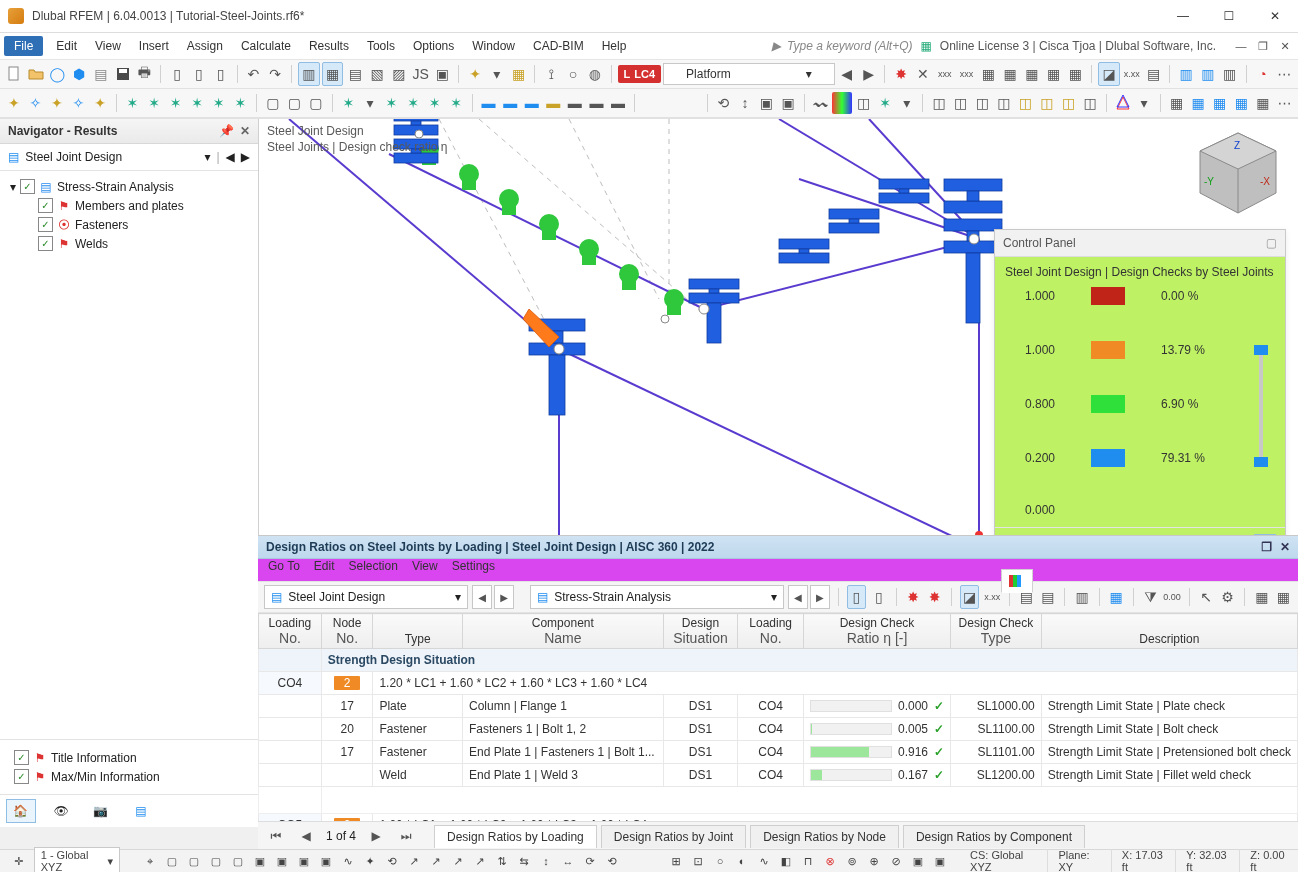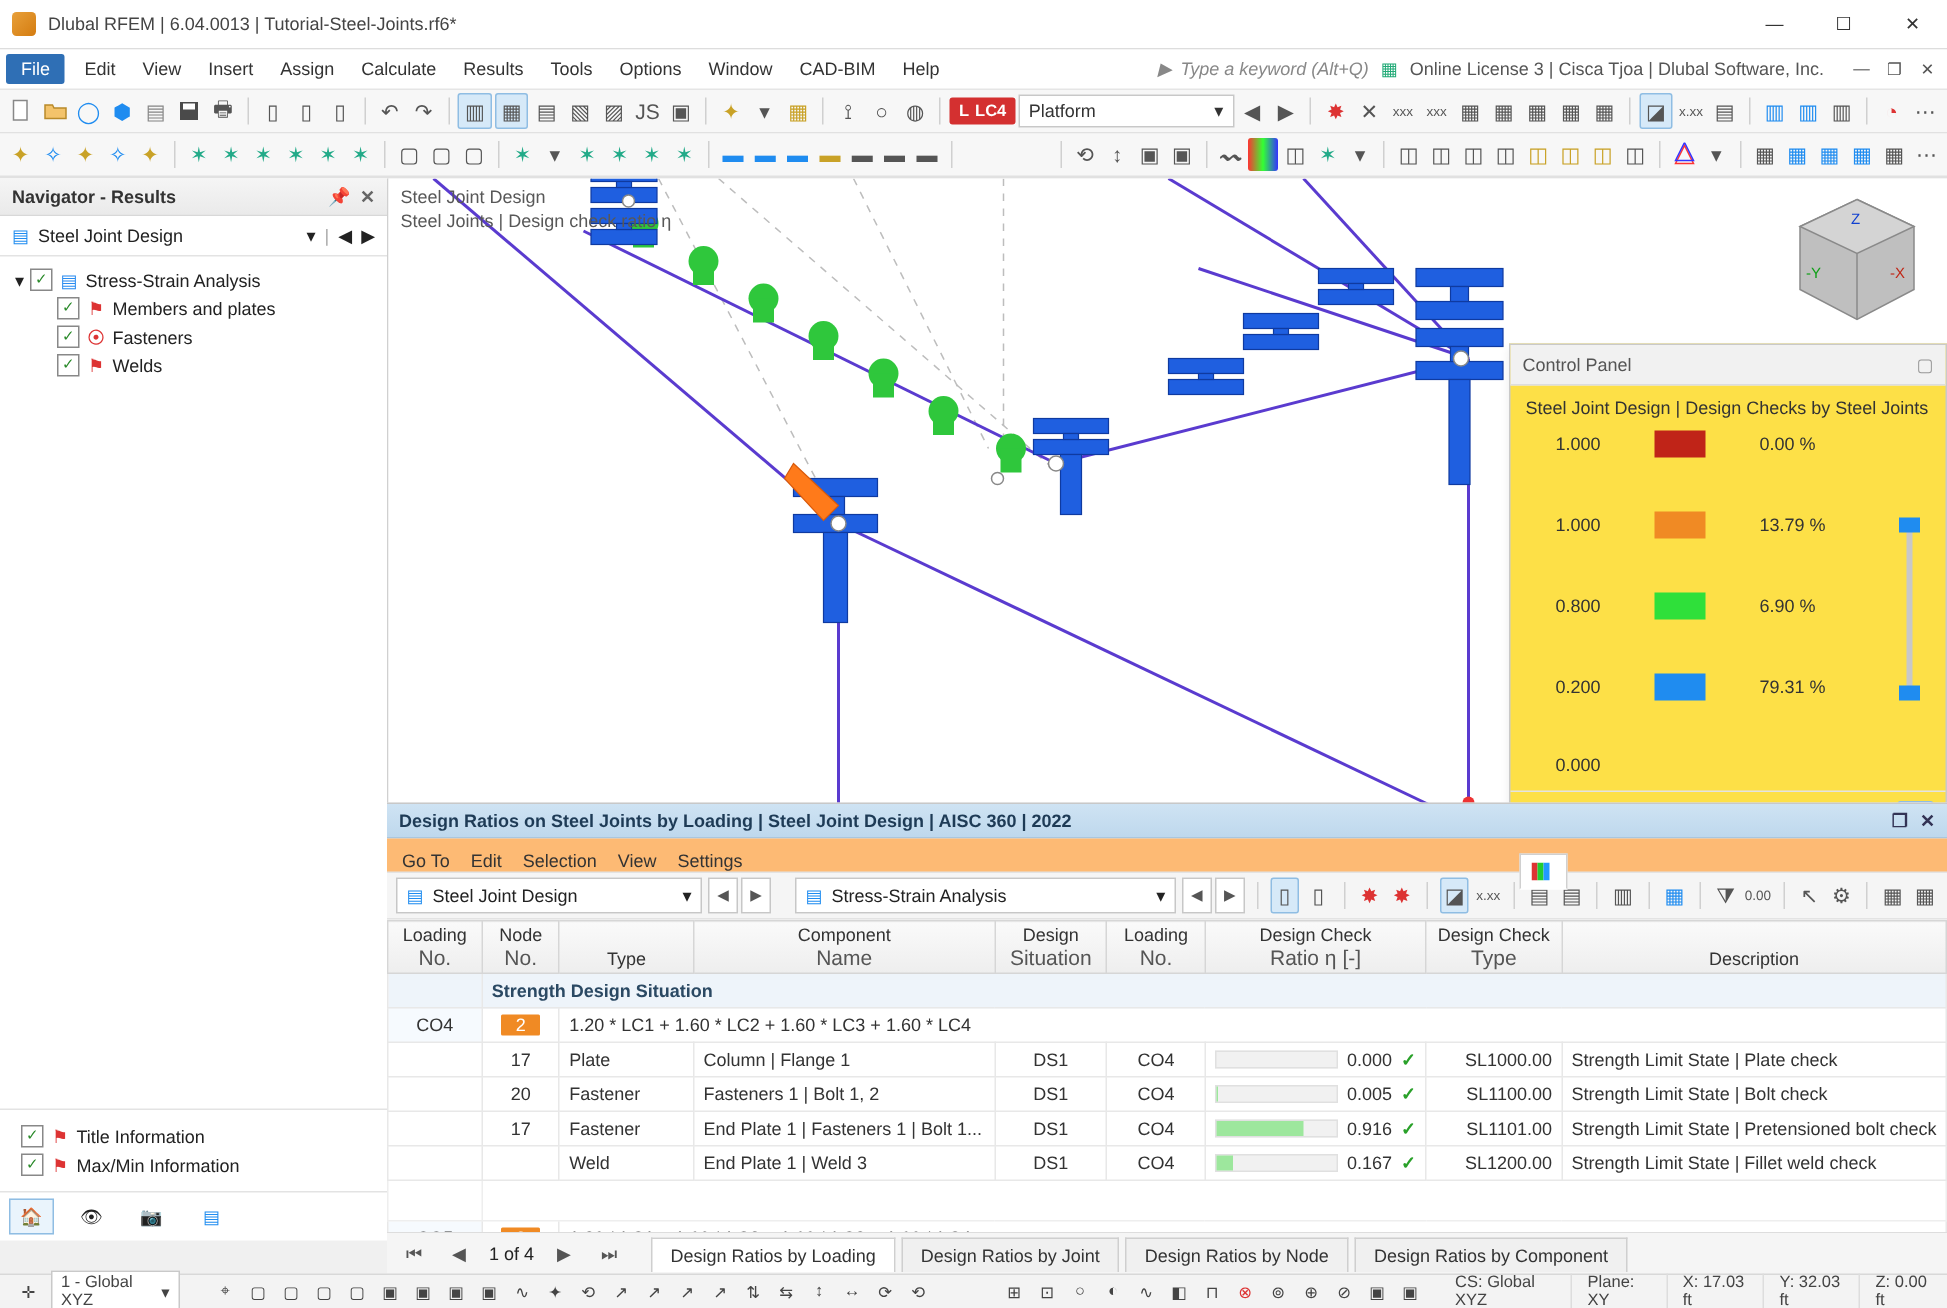--- a/index.html
+++ b/index.html
@@ -19,21 +19,21 @@
   .menubar .right { margin-left:auto; display:flex; align-items:center; gap:8px; color:#555;}
   .search-box { display:flex; align-items:center; gap:6px; color:#888; font-style:italic; }
   .small-wc { display:flex; gap:4px; margin-left:8px; }
   .small-wc span{ width:18px;height:16px;display:flex;align-items:center;justify-content:center;color:#555; font-size:11px;}
 
   
   .toolbar { display:flex; align-items:center; height:28px; background:#f7f7f7; border-bottom:1px solid #e1e1e1; padding:0 4px; gap:2px; }
   .tb-btn { width:22px; height:22px; display:flex; align-items:center; justify-content:center; border-radius:2px; color:#555; font-size:14px; position:relative;}
   .tb-btn.sel{ background:#d6e9f8; border:1px solid #8fbde3;}
   .tb-sep { width:1px; height:18px; background:#d0d0d0; margin:0 4px; }
-  .tb-drop { width:140px; height:20px; border:1px solid #c8c8c8; background:#fff; display:flex; align-items:center; padding:0 6px; color:#333;}
+  .tb-drop { width:140px; height:20px; border:1px solid #c8c8c8; background:#fff; display:flex; align-items:center; padding:0 22px; color:#333;}
   .lc-badge{ background:#d43030; color:#fff; font-weight:bold; padding:0 6px; height:18px; display:flex;align-items:center; border-radius:2px; font-size:11px;}
   .ico { width:16px; height:16px; }
   svg { display:block; }
 
   
   .main { display:flex; height:calc(100% - 32px - 26px - 28px - 28px - 28px - 22px); }
 
   
   .navigator { width:258px; background:#fff; border-right:1px solid #d0d0d0; display:flex; flex-direction:column;}
   .panel-hdr { display:flex; align-items:center; height:24px; background:linear-gradient(#f5f5f5,#eaeaea); border-bottom:1px solid #d8d8d8; padding:0 8px; font-weight:600; color:#333;}
@@ -52,39 +52,39 @@
   .foot-btn.active{ border:1px solid #8fbde3; background:#eaf4fc;}
 
   
   .viewport{ flex:1; position:relative; background:#ffffff; overflow:hidden;}
   .overlay-label{ position:absolute; left:8px; top:4px; color:#585858; line-height:1.35; }
   .stats{ position:absolute; left:8px; bottom:8px; color:#585858; line-height:1.45;}
   .axes{ position:absolute; left:50px; bottom:120px;}
   .cube{ position:absolute; right:12px; top:8px; }
 
   
-  .ctrl-panel{ position:absolute; right:0; top:110px; width:290px; background:#fde047; border:1px solid #c9c9c9; box-shadow:0 2px 6px rgba(0,0,0,0.08);margin-left:32px; }
+  .ctrl-panel{ position:absolute; right:12px; top:110px; width:290px; background:#bef264; border:1px solid #c9c9c9; box-shadow:0 2px 6px rgba(0,0,0,0.08);margin-left:32px; }
   .ctrl-panel .cp-hdr{ height:26px; background:#f1f1f1; border-bottom:1px solid #ddd; display:flex; align-items:center; padding:0 8px; color:#555;}
   .ctrl-panel .cp-hdr .cp-close{ margin-left:auto; color:#999;}
   .cp-title{ padding:8px 10px 4px; color:#333; font-size:12px;}
   .legend{ padding:4px 10px 10px 10px; display:grid; grid-template-columns: 50px 34px 60px; row-gap:6px; column-gap:10px; align-items:center; justify-content:start;gap:36px;}
   .leg-val{ text-align:right; color:#333;}
   .leg-sw{ width:34px; height:18px;}
   .leg-pct{ color:#333;}
   .cp-slider{ position:absolute; right:14px; top:58px; width:20px; height:130px;}
   .cp-foot{ border-top:1px solid #e3e3e3; padding:6px 8px; display:flex; gap:6px; justify-content:flex-end;}
   .cp-tabs{ border-top:1px solid #e3e3e3; padding:4px 6px; display:flex; gap:4px;}
   .cp-tab{ width:30px;height:22px;border:1px solid #d0d0d0; background:#f6f6f6; display:flex;align-items:center;justify-content:center;}
   .cp-tab.active{ background:#fff; border-bottom:1px solid #fff; position:relative; z-index:1;}
 
   
   .results{ position:absolute; left:258px; right:0; bottom:22px; height:314px; background:#f7f7f7; border-top:1px solid #c8c8c8; display:flex; flex-direction:column;}
   .res-title{ height:22px; background:linear-gradient(#cfe3f3,#bed8ed); border-bottom:1px solid #a9c6de; display:flex; align-items:center; padding:0 8px; font-weight:600; color:#1e3b56;}
   .res-title .hdr-right{margin-left:auto;display:flex;gap:8px;color:#335;}
-  .res-menu{ height:22px; background:#fdba74; border-bottom:1px solid #e3e3e3; display:flex; align-items:flex-end; gap:14px; padding:0 10px; color:#333;}
+  .res-menu{ height:22px; background:#d946ef; border-bottom:1px solid #e3e3e3; display:flex; align-items:flex-start; gap:14px; padding:0 10px; color:#333;}
   .res-tools{ height:30px; background:#f5f5f5; border-bottom:1px solid #e3e3e3; display:flex; align-items:center; padding:0 6px; gap:4px;}
   .res-dd{ height:22px; border:1px solid #c7c7c7; background:#fff; display:flex; align-items:center; padding:0 6px; gap:6px; min-width:190px;}
   .res-nav{ display:flex; gap:2px;}
   .res-nav .nbtn{ width:18px;height:22px;display:flex;align-items:center;justify-content:center;border:1px solid #c7c7c7;background:#fff;color:#555;font-size:10px;}
   .grid{ flex:1; overflow:auto; background:#fff;}
   table{ border-collapse:collapse; width:100%; font-size:12px;}
   th{ background:linear-gradient(#fafafa,#eee); border:1px solid #d6d6d6; padding:2px 6px; font-weight:400; color:#333; text-align:center;}
   th .sub{ display:block; font-size:14px; color:#555;}
   td{ border:1px solid #e8e8e8; padding:2px 6px; color:#333; height:18px; white-space:nowrap;}
   tr.group td{ background:#eef4fa; font-weight:600; color:#2b4963;}

